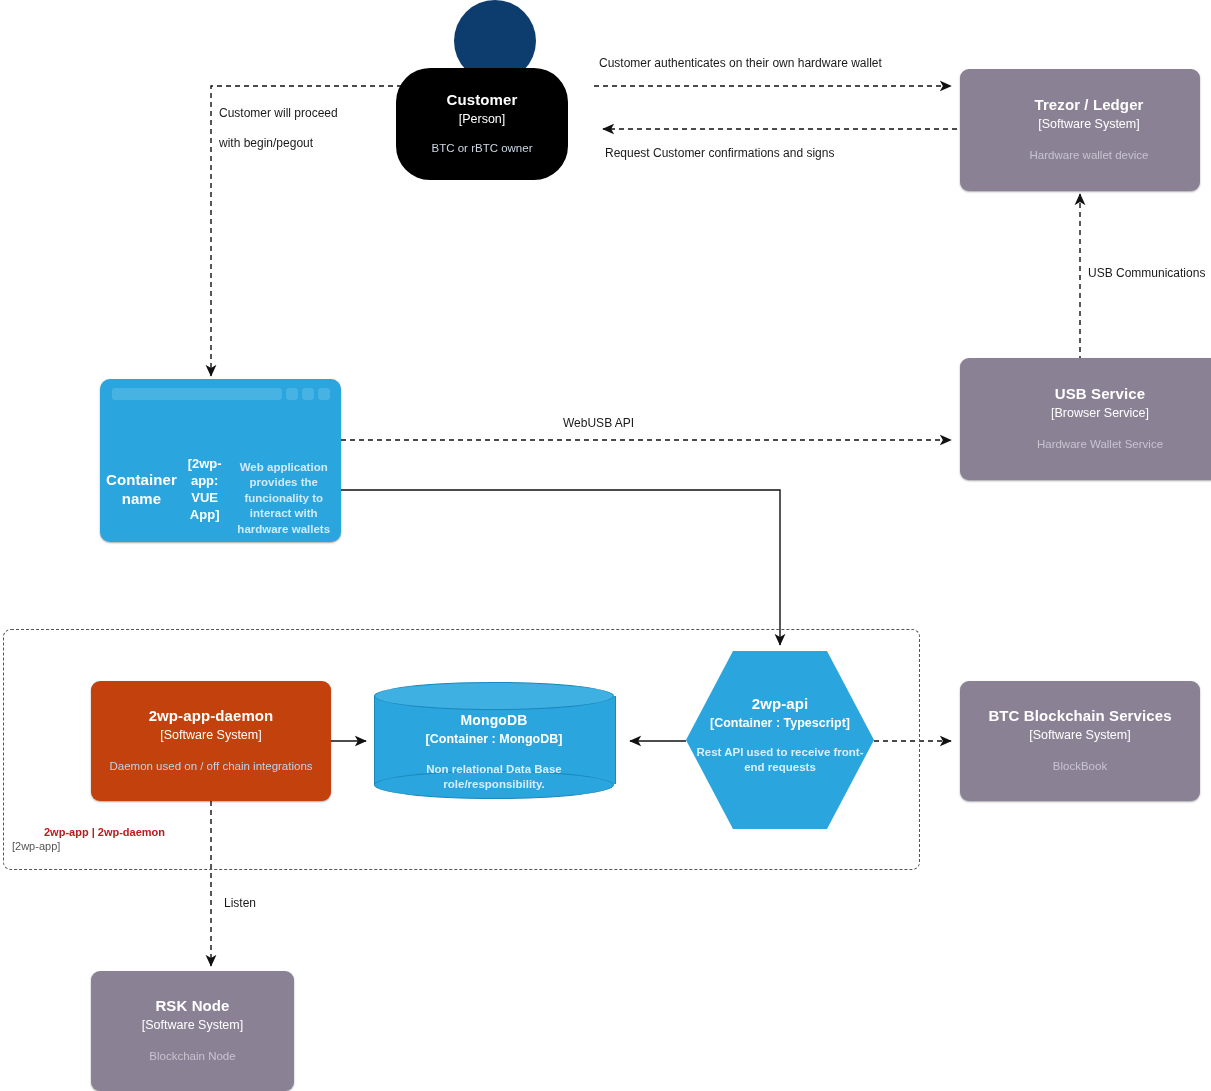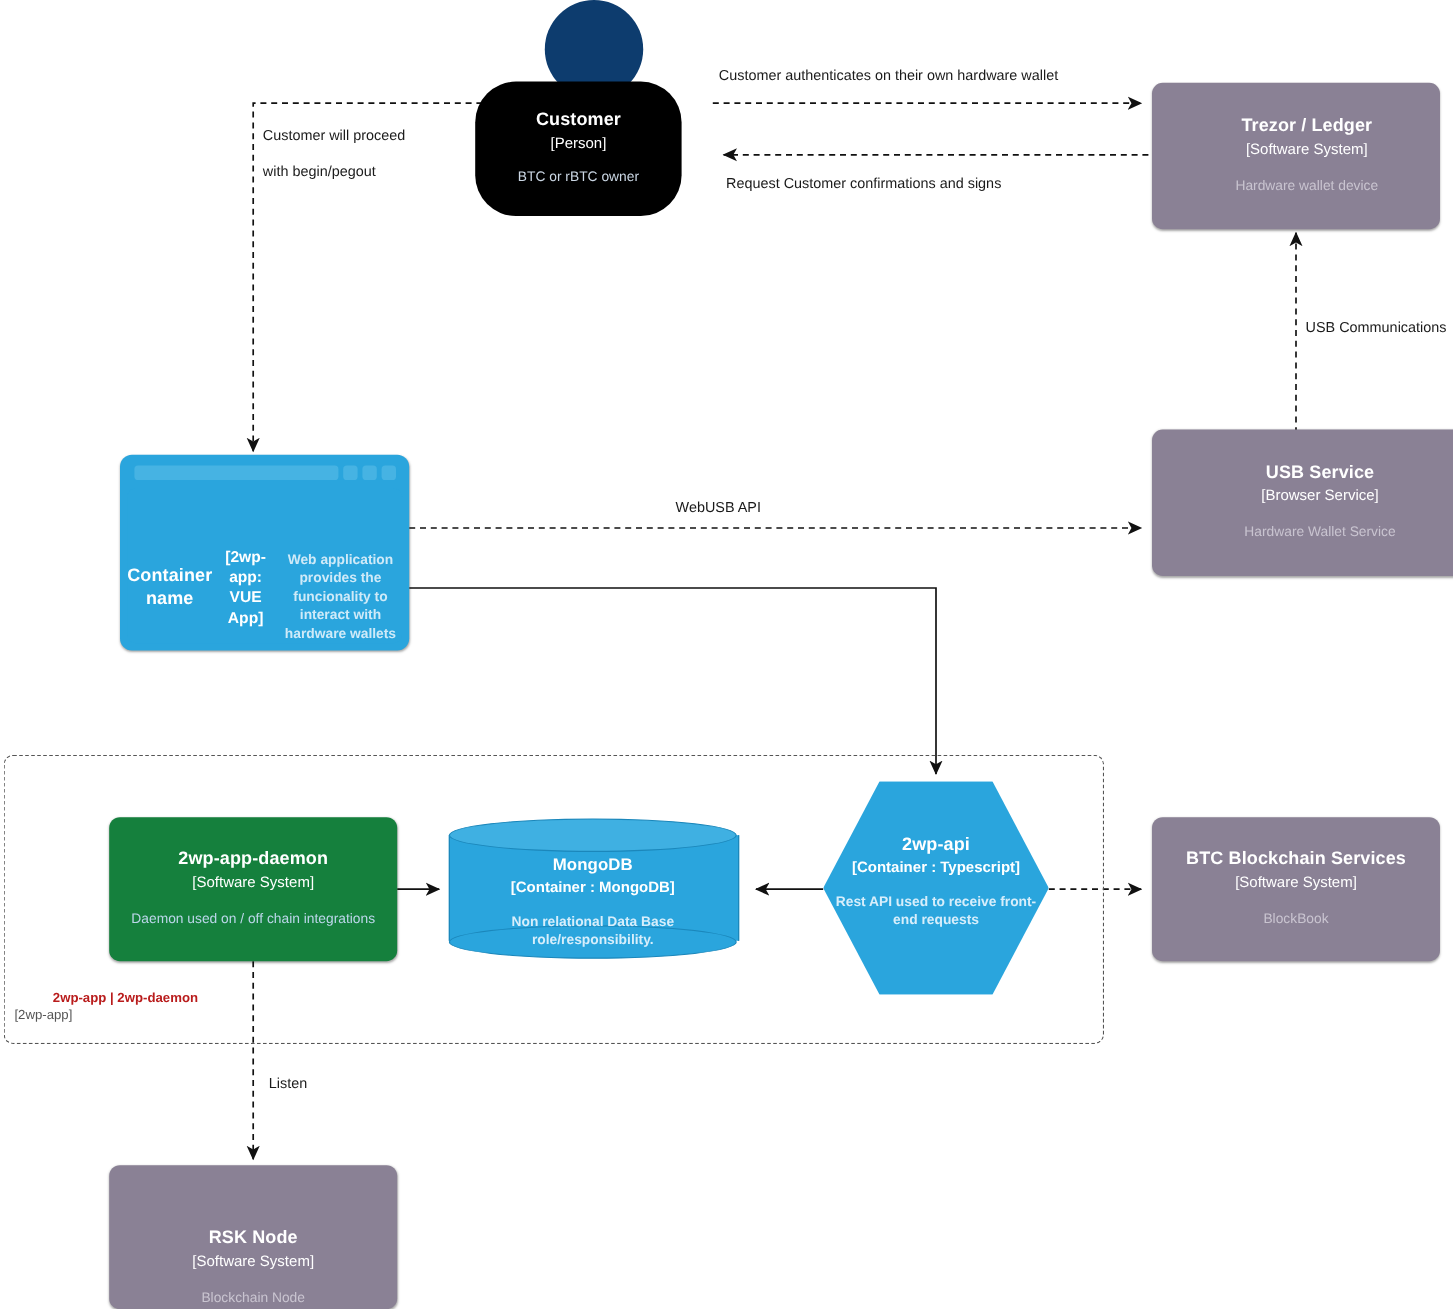--- a/index.html
+++ b/index.html
@@ -9,21 +9,21 @@
 
   .node{position:absolute;box-sizing:border-box;display:flex;flex-direction:column;
         align-items:center;justify-content:center;text-align:center;color:#ffffff;}
   .n-title{font-weight:bold;font-size:15px;line-height:1.25;letter-spacing:.1px;}
   .n-type{font-size:12.5px;line-height:1.3;margin-top:1px;}
   .n-desc{font-size:11.5px;line-height:1.35;margin-top:16px;color:#d9d6de;}
 
   .sys{background:#8a8195;border-radius:9px;box-shadow:0 1px 2px rgba(0,0,0,.35);}
   .sys .n-desc{color:#c9c4d0;}
 
-  .darkblue{background:#15803d;border-radius:9px;box-shadow:0 1px 2px rgba(0,0,0,.35);}
+  .darkblue{background:#c2410c;border-radius:9px;box-shadow:0 1px 2px rgba(0,0,0,.35);}
   .darkblue .n-desc{color:#bcd6ea;}
 
   
   #person-customer{position:absolute;left:396px;top:0px;width:198px;height:180px;}
   #person-customer .head{position:absolute;left:50%;top:0;transform:translateX(-50%);
       width:82px;height:82px;border-radius:50%;background:#0d3c6e;}
   #person-customer .body{position:absolute;left:0;top:68px;width:172px;height:112px;
       background:#000000;border-radius:34px;display:flex;flex-direction:column;
       align-items:center;justify-content:center;color:#fff;text-align:center;}
   #person-customer .n-desc{color:#cbd7e4;margin-top:14px;}
@@ -179,21 +179,21 @@
       <div class="n-desc">Rest API used to receive front-end requests</div>
     </div>
   </div>
 
   <div class="node sys" id="node-btc-services" style="left:960px;top:681px;width:240px;height:120px;">
     <div class="n-title">BTC Blockchain Services</div>
     <div class="n-type">[Software System]</div>
     <div class="n-desc">BlockBook</div>
   </div>
 
-  <div class="node sys" id="node-rsk" style="left:91px;top:971px;width:240px;height:120px;justify-content:flex-end;">
+  <div class="node sys" id="node-rsk" style="left:91px;top:971px;width:203px;height:120px;">
     <div class="n-title">RSK Node</div>
     <div class="n-type">[Software System]</div>
     <div class="n-desc">Blockchain Node</div>
   </div>
 
   <div class="edge-label" style="left:599px;top:56px;">Customer authenticates on their own hardware wallet</div>
   <div class="edge-label" style="left:605px;top:146px;">Request Customer confirmations and signs</div>
   <div class="edge-label" style="left:219px;top:106px;">Customer will proceed</div>
   <div class="edge-label" style="left:219px;top:136px;">with begin/pegout</div>
   <div class="edge-label" style="left:1088px;top:266px;">USB Communications</div>

